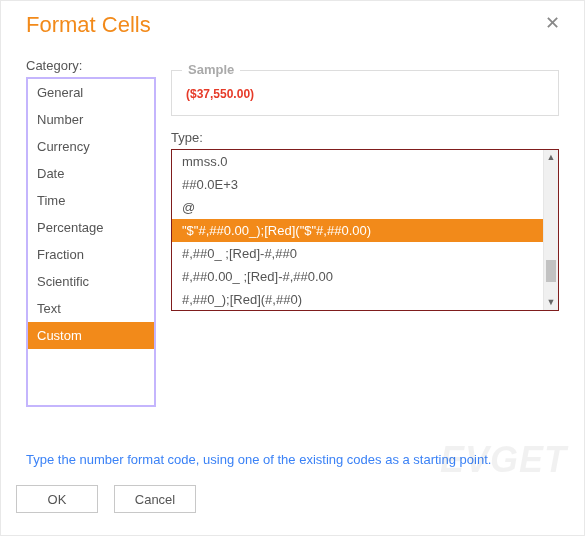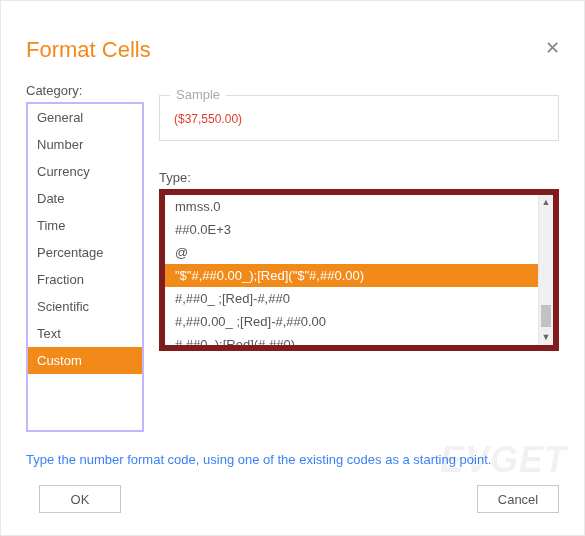--- a/index.html
+++ b/index.html
@@ -14,21 +14,21 @@
   }
   .dialog {
     width: 100%;
     height: 100%;
     border: 1px solid #e8e8e8;
     background: #fff;
     display: flex;
     flex-direction: column;
   }
   .title-bar {
-    padding: 36px 20px 10px 25px;
+    padding: 11px 20px 10px 25px;
     display: flex;
     justify-content: space-between;
     align-items: flex-start;
   }
   .title {
     font-size: 22px;
     font-weight: 400;
     color: #f28a1a;
   }
   .close-x {
@@ -38,21 +38,21 @@
     line-height: 1;
     padding: 2px 4px;
   }
   .content {
     flex: 1;
     padding: 10px 25px 0 25px;
     display: flex;
     gap: 15px;
   }
   .left {
-    width: 118px;
+    width: 130px;
     display: flex;
     flex-direction: column;
   }
   .label {
     font-size: 13px;
     color: #555;
     margin-bottom: 4px;
   }
   .cat-list {
     border: 2px solid #c4b5fd;
@@ -73,37 +73,38 @@
   .right {
     flex: 1;
     display: flex;
     flex-direction: column;
   }
   .sample-box {
     border: 1px solid #ddd;
     position: relative;
     padding: 16px 14px 14px 14px;
     margin-top: 12px;
-    margin-bottom: 29px;
+    margin-bottom: 14px;
+    font-weight: bold;
   }
   .sample-legend {
     position: absolute;
     top: -9px;
     left: 10px;
     background: #fff;
     padding: 0 6px;
     font-size: 13px;
     color: #aaa;
   }
   .sample-value {
     color: #e63a28;
     font-size: 12px;
   }
   .type-container {
-    border: 6px solid #7f1d1d;
+    border: 1px solid #7f1d1d;
     height: 162px;
     position: relative;
     overflow: hidden;
     background: #fff;
   }
   .type-scroll {
     position: absolute;
     top: 0; right: 0; bottom: 0;
     width: 15px;
     background: #f0f0f0;
@@ -145,23 +146,23 @@
     background: #f28a1a;
     color: #fff;
   }
   .hint {
     padding: 14px 25px 0 25px;
     font-size: 13px;
     color: #3b82f6;
   }
   .footer {
     display: flex;
-    justify-content: space-between;
-    gap: 8px;
-    padding: 18px 25px 22px 38px;
+    justify-content: flex-start;
+    gap: 16px;
+    padding: 18px 25px 22px 15px;
   }
   .btn {
     min-width: 82px;
     height: 28px;
     border: 1px solid #c8c8c8;
     background: #fff;
     color: #555;
     font-size: 13px;
     cursor: pointer;
     padding: 0 14px;

